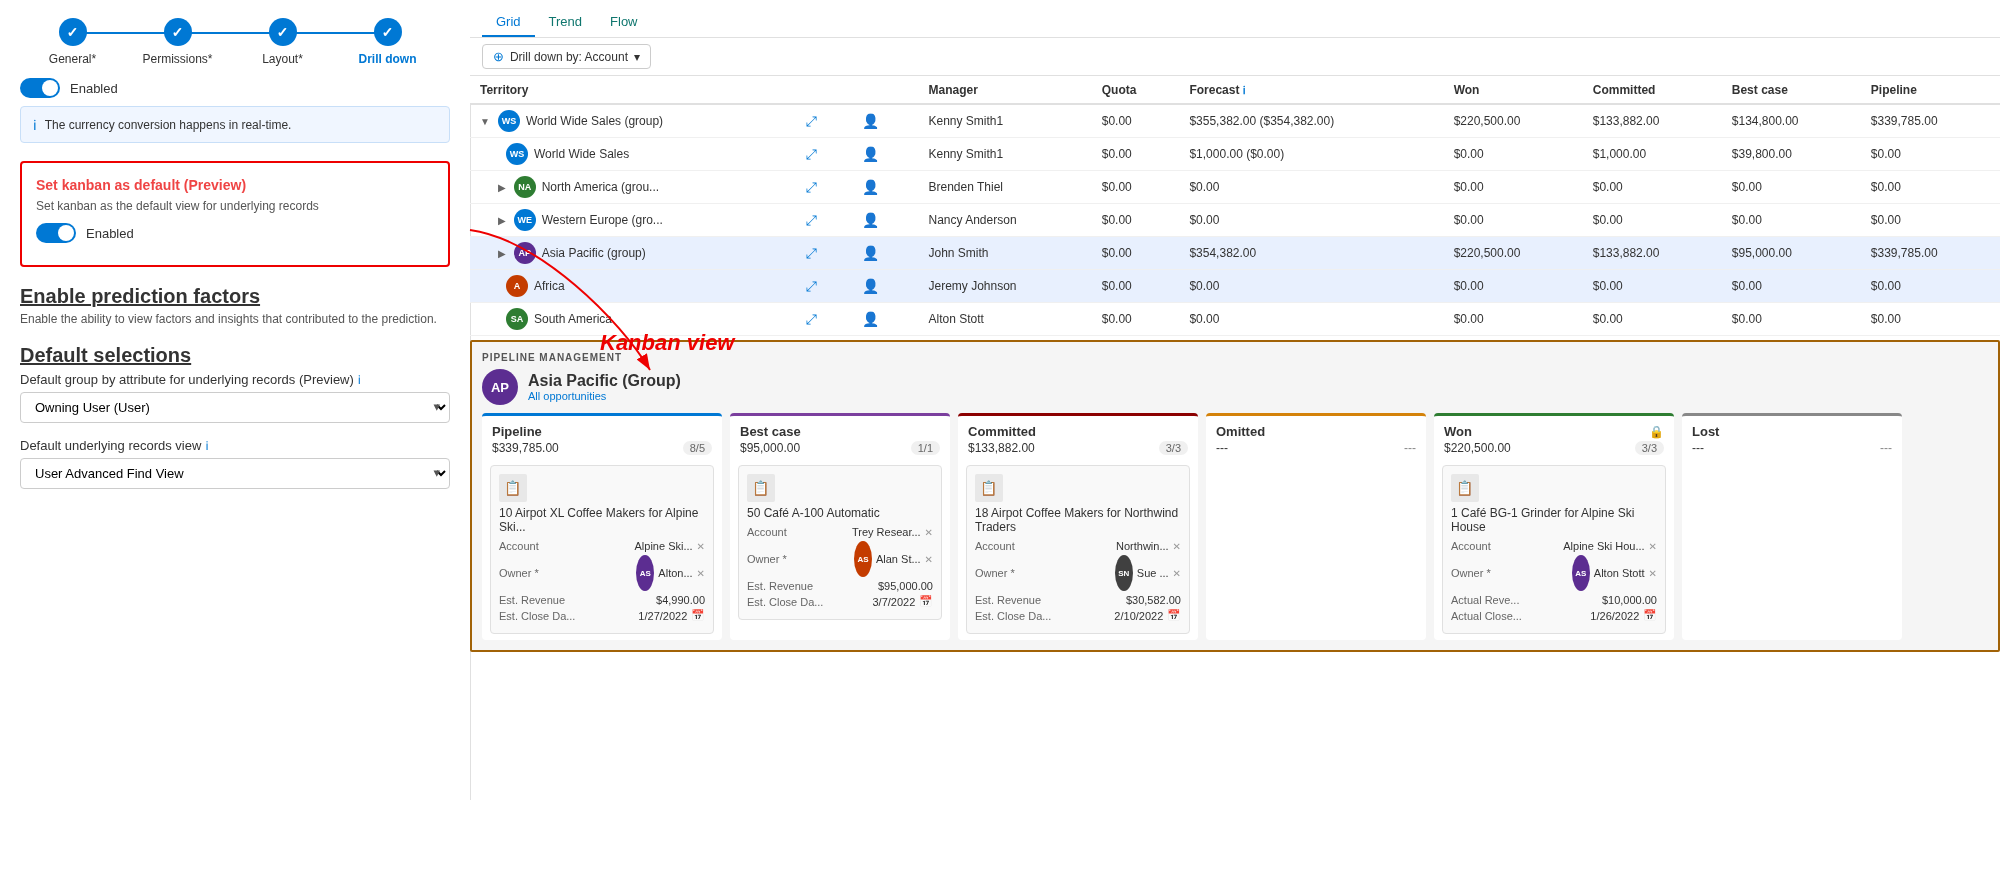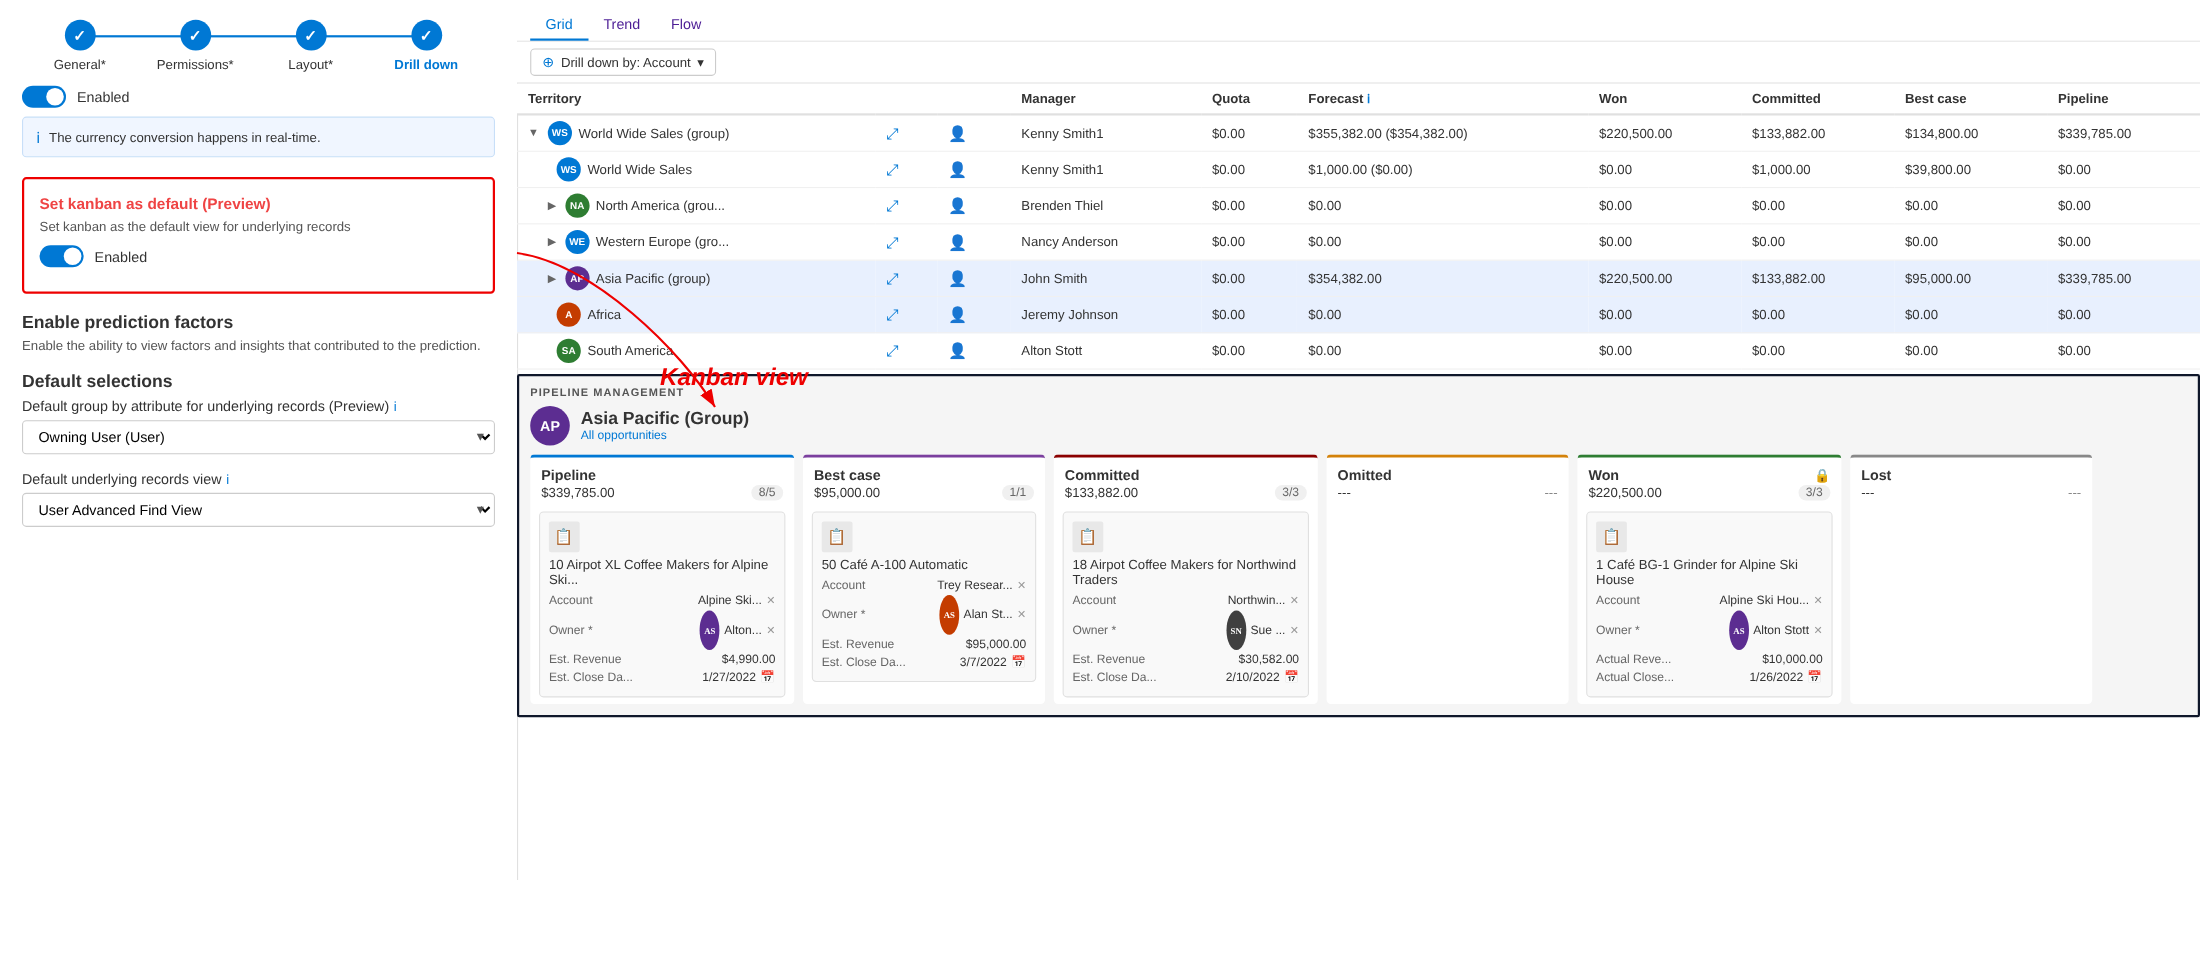--- a/index.html
+++ b/index.html
@@ -52,21 +52,21 @@
     .info-icon { color: #0078d4; font-size: 14px; }
 
     
     .kanban-default-box {
       border: 2px solid #e00; border-radius: 4px; padding: 14px; margin: 18px 0 10px 0;
     }
     .kanban-default-box h3 { font-size: 14px; font-weight: 600; color: #ef4444; margin-bottom: 6px; }
     .kanban-default-box p { font-size: 12px; color: #555; margin-bottom: 10px; }
 
     
-    .section-title { font-size: 16px; font-weight: 600; color: #333; margin: 18px 0 4px 0; }
+    .section-title { font-size: 20px; font-weight: 600; color: #333; margin: 18px 0 4px 0; text-decoration: underline; }
     .section-desc { font-size: 12px; color: #555; margin-bottom: 10px; }
 
     
     .dropdown-group { margin-bottom: 14px; }
     .dropdown-label { font-size: 13px; color: #333; margin-bottom: 4px; display: flex; align-items: center; gap: 4px; }
     .dropdown-label .info-i { color: #0078d4; font-size: 12px; }
     .dropdown-wrapper { position: relative; }
     .dropdown-wrapper::after {
       content: '▾'; position: absolute; right: 10px; top: 7px; pointer-events: none; color: #555;
     }
@@ -84,21 +84,21 @@
       position: absolute; top: 0; left: 470px; width: 1530px; height: 869px;
       display: flex; flex-direction: column;
     }
 
     
     .tab-bar {
       display: flex; align-items: center; gap: 0; padding: 8px 22px 0 12px;
       border-bottom: 1px solid #e0e0e0; background: #fff;
     }
     .tab {
-      padding: 6px 14px; font-size: 13px; cursor: pointer; color: #4c1d95; border-bottom: 2px solid transparent;
+      padding: 6px 14px; font-size: 13px; cursor: pointer; color: #0f766e; border-bottom: 2px solid transparent;
     }
     .tab.active { color: #0078d4; border-bottom: 2px solid #0078d4; font-weight: 500; }
 
     
     .drilldown-bar {
       padding: 6px 12px; border-bottom: 1px solid #e0e0e0; background: #fff;
     }
     .drilldown-btn {
       display: inline-flex; align-items: center; gap: 6px;
       border: 1px solid #ccc; border-radius: 4px; padding: 4px 10px; font-size: 12px;
@@ -121,21 +121,21 @@
       width: 22px; height: 22px; border-radius: 50%; color: #fff; font-size: 9px;
       font-weight: 700; display: flex; align-items: center; justify-content: center; flex-shrink: 0;
     }
     .expand-icon { color: #666; font-size: 10px; margin-right: 2px; cursor: pointer; }
 
     .icon-btn { color: #0078d4; font-size: 14px; cursor: pointer; margin-right: 4px; }
 
     
     .kanban-panel {
       position: absolute; left: 470px; top: 340px; width: 1530px;
-      background: #f5f5f5; border: 2px solid #0f172a; border-radius: 2px;
+      background: #f5f5f5; border: 2px solid #a16207; border-radius: 2px;
       padding: 10px;
     }
     .kanban-header-label { font-size: 10px; font-weight: 700; color: #555; letter-spacing: 1px; margin-bottom: 6px; }
     .kanban-title-row { display: flex; align-items: center; gap: 10px; margin-bottom: 8px; }
     .kanban-avatar { width: 36px; height: 36px; border-radius: 50%; background: #5c2d91; color: #fff; font-size: 13px; font-weight: 700; display: flex; align-items: center; justify-content: center; }
     .kanban-title { font-size: 16px; font-weight: 600; color: #333; }
     .kanban-subtitle { font-size: 11px; color: #0078d4; }
 
     .kanban-columns { display: flex; gap: 8px; overflow-x: auto; }
     .kanban-col { min-width: 220px; max-width: 240px; background: #fff; border-radius: 4px; border-top: 3px solid #ccc; flex-shrink: 0; }
@@ -150,21 +150,21 @@
     .kanban-col-title { font-size: 13px; font-weight: 600; color: #333; display: flex; justify-content: space-between; align-items: center; }
     .kanban-col-amount { font-size: 12px; color: #333; }
     .kanban-col-count { font-size: 11px; color: #666; background: #f0f0f0; border-radius: 10px; padding: 1px 7px; }
     .kanban-col-dash { font-size: 12px; color: #888; }
 
     .kanban-card { margin: 6px 8px; background: #f9f9f9; border: 1px solid #e0e0e0; border-radius: 4px; padding: 8px; font-size: 11px; }
     .kanban-card-title { font-size: 12px; color: #333; margin-bottom: 6px; font-weight: 500; }
     .kanban-card-row { display: flex; align-items: center; justify-content: space-between; margin-bottom: 3px; color: #555; }
     .kanban-card-row .label { color: #666; }
     .kanban-card-row .value { color: #333; display: flex; align-items: center; gap: 4px; }
-    .small-avatar { width: 18px; height: 36px; border-radius: 50%; color: #fff; font-size: 8px; font-weight: 700; display: flex; align-items: center; justify-content: center; font-family: Liberation Serif, serif; }
+    .small-avatar { width: 18px; height: 36px; border-radius: 50%; color: #fff; font-size: 8px; font-weight: 700; display: flex; align-items: center; justify-content: center; }
     .tag-x { color: #999; font-size: 10px; cursor: pointer; }
     .lock-icon { color: #666; font-size: 12px; }
     .card-icon { width: 28px; height: 28px; background: #e8e8e8; border-radius: 2px; display: flex; align-items: center; justify-content: center; margin-bottom: 4px; font-size: 14px; color: #555; }
 
     .divider { width: 1px; background: #e0e0e0; height: 800px; position: absolute; left: 470px; top: 0; }
   </style>
 </head>
 <body>
 
 <div class="wizard-bar">

